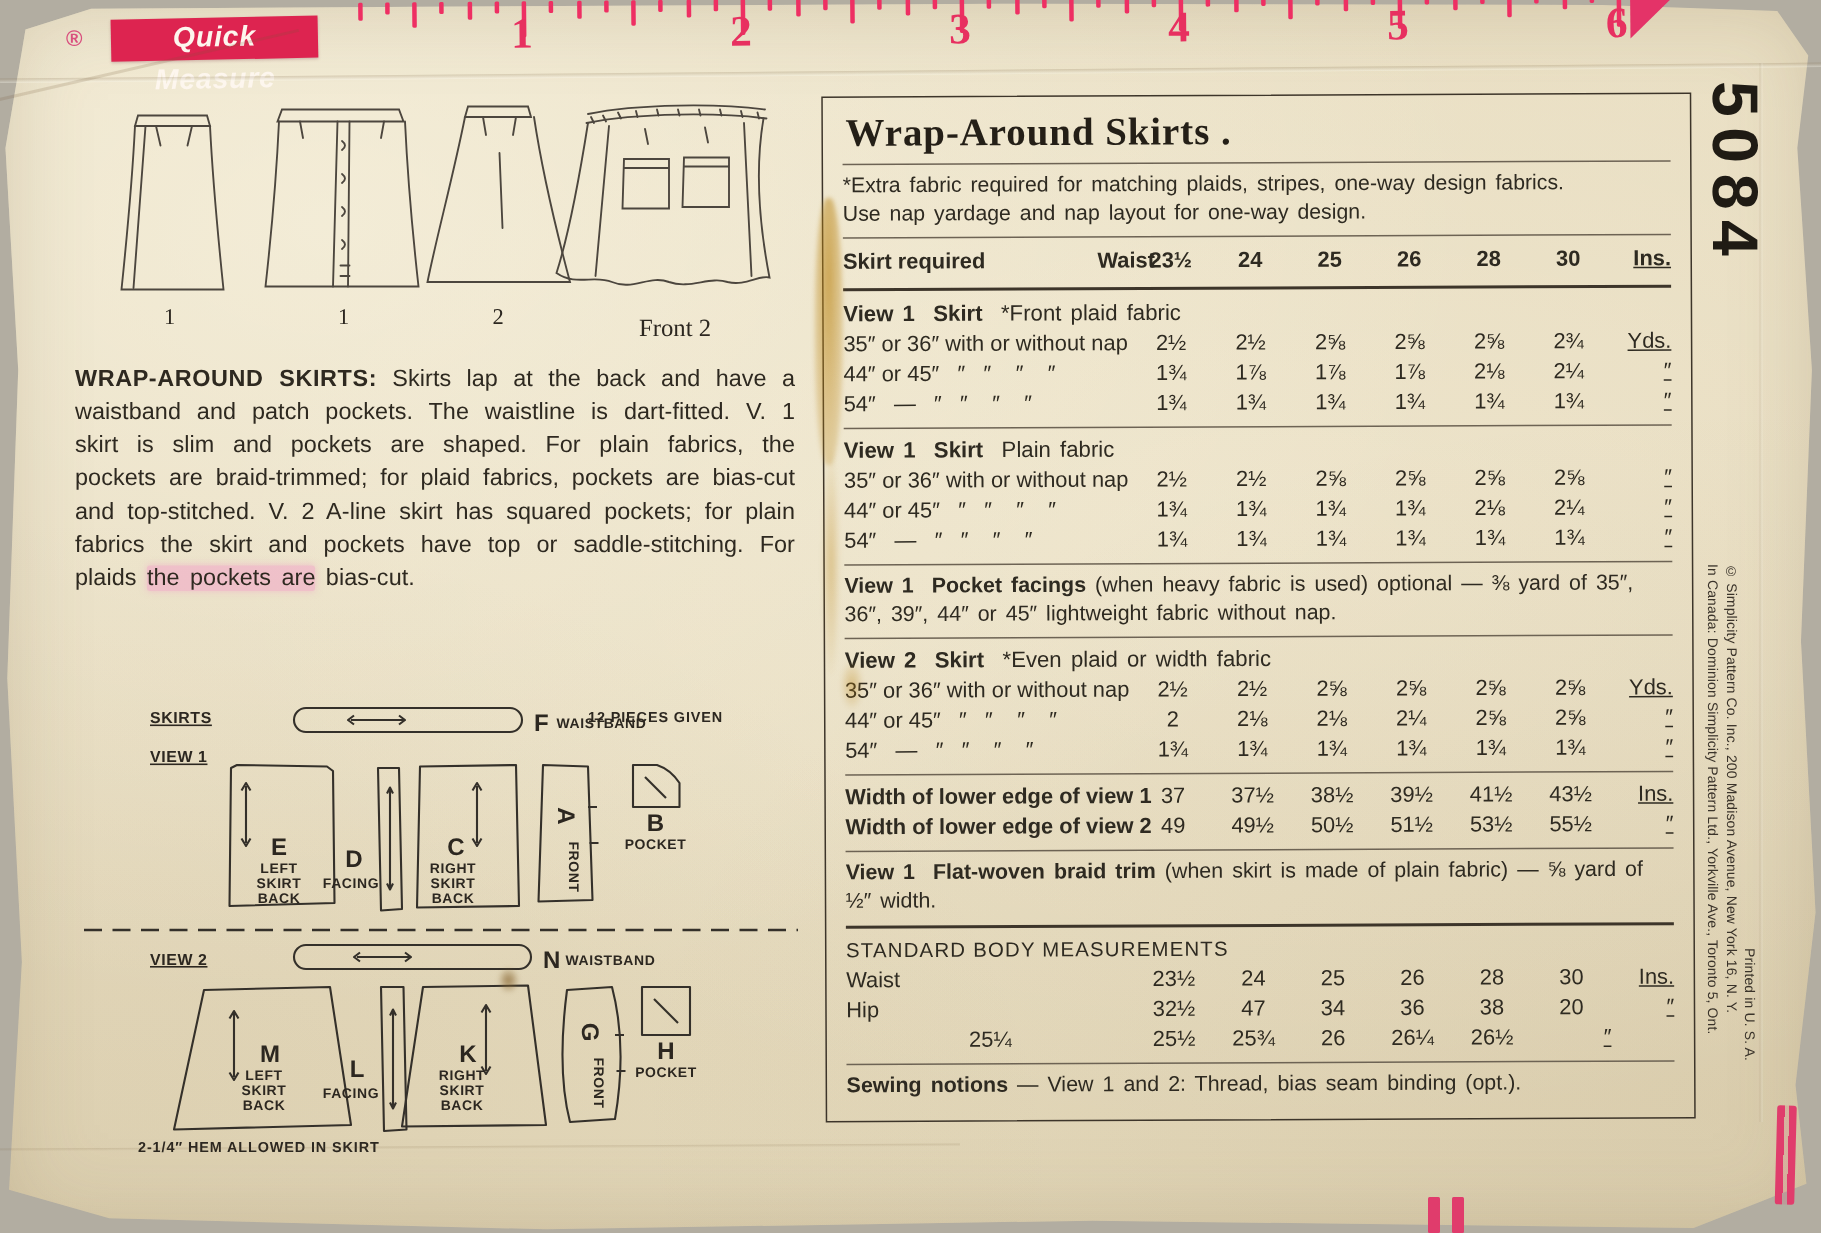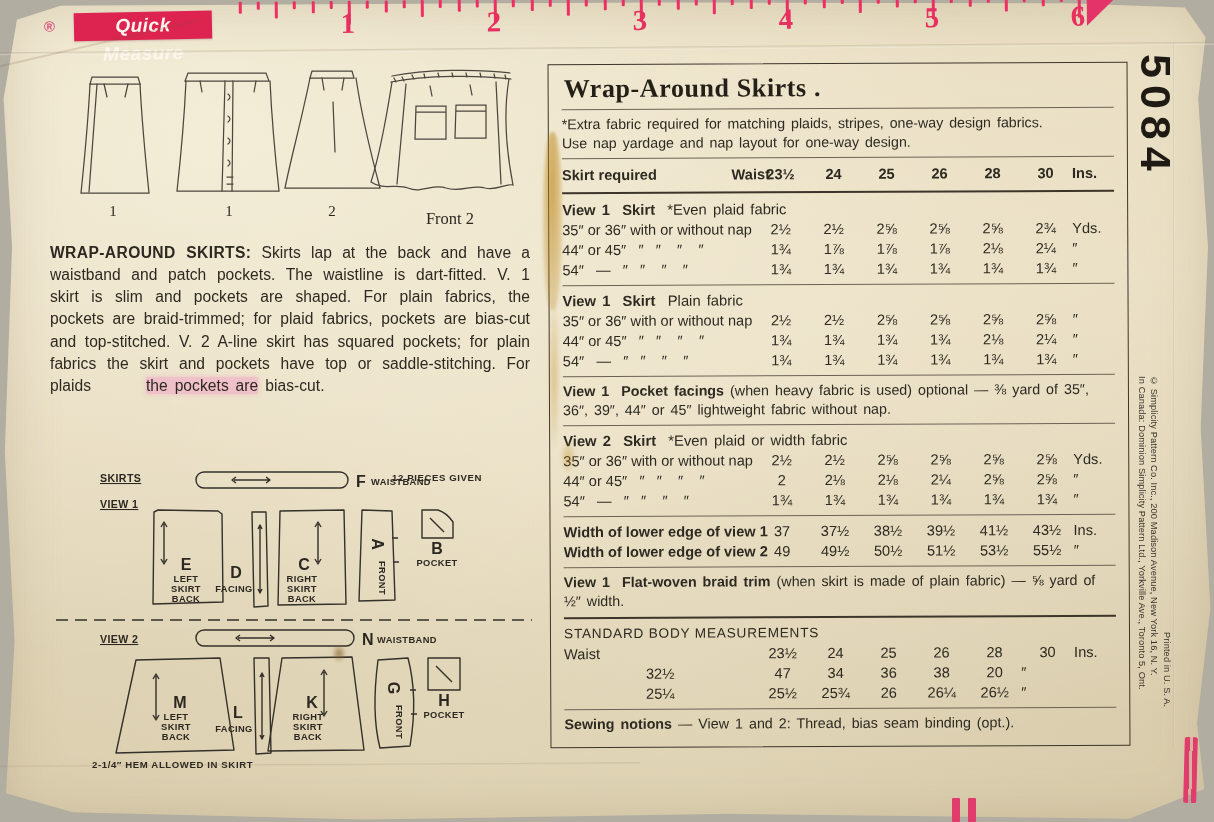--- a/index.html
+++ b/index.html
@@ -33,42 +33,42 @@
   .rnum{position:absolute;top:9px;width:22px;text-align:center;font-family:"Liberation Serif",serif;
     font-weight:bold;font-size:29px;color:#e73060;}
   .tri{position:absolute;left:1087px;top:5px;width:0;height:0;
     border-left:27px solid #e43368;border-top:4px solid transparent;border-bottom:26px solid transparent;}
   
   .illos{position:absolute;left:50px;top:62px;}
   .desc-block{position:absolute;left:50px;top:242px;width:480px;font-size:15.6px;line-height:1.42;
     text-align:justify;letter-spacing:.05px;word-spacing:2.5px;color:#2e2920;}
   .desc-block b{letter-spacing:.4px;}
   .fab{margin-top:7px;}
-  .hl{background:rgba(242,158,200,.5);box-shadow:0 0 5px rgba(242,158,200,.5);border-radius:2px;margin-left:48px;}
+  .hl{background:rgba(242,158,200,.5);box-shadow:0 0 5px rgba(242,158,200,.5);border-radius:2px;}
   .diagram{position:absolute;left:56px;top:466px;}
   svg text{fill:#2c2720;font-family:"Liberation Sans",sans-serif;}
   .dletter{font-weight:bold;font-size:16px;}
   .dsmall{font-weight:bold;font-size:9.3px;letter-spacing:.4px;}
   .dhead{font-weight:bold;font-size:10.6px;text-decoration:underline;letter-spacing:.4px;}
   .dnote{font-weight:bold;font-size:9.6px;letter-spacing:.6px;}
   .ill-num{font-family:"Liberation Serif",serif;font-size:15px;}
   .ill-front{font-family:"Liberation Serif",serif;font-size:16.5px;}
   
   .panel{position:absolute;left:549px;top:63px;width:580px;height:684px;box-sizing:border-box;
     border:1.7px solid #3d352a;padding:7px 13px 6px 13px;transform:rotate(-0.25deg);
     font-size:14.6px;color:#2e2a21;}
   .ptitle{font-family:"Liberation Serif",serif;font-weight:bold;font-size:26px;color:#241f17;
     letter-spacing:.6px;margin:2px 0 4px 2px;}
   .rule{border:0;border-top:1px solid #6d6354;margin:5px 0;}
   .rule.heavy{border-top:2.2px solid #3d352a;margin:6px 0;}
   .note{font-size:14.2px;line-height:19px;word-spacing:2px;margin:2px 0;}
   .trow{display:grid;grid-template-columns:192px repeat(6,1fr) 42px;align-items:baseline;line-height:20px;}
   .trow .lab{white-space:nowrap;}
   .trow .val{text-align:center;}
-  .trow .unit{text-align:left;}
+  .trow .unit{text-align:right;text-decoration:underline;}
   .head{font-weight:bold;line-height:22px;}
   .labflex{display:flex;justify-content:space-between;margin-right:-16px;}
   .stitle{font-size:14.8px;line-height:20px;margin-top:1px;word-spacing:2px;}
   .noteblock{font-size:14.3px;line-height:19px;word-spacing:2px;margin:2px 0;}
   .boldlabs .lab{font-weight:bold;}
   .sbmhead{font-size:13.6px;letter-spacing:.8px;line-height:18px;margin:2px 0 1px 0;}
   
   .vtext{writing-mode:vertical-rl;}
   .pat-num{position:absolute;left:1131px;top:54px;height:175px;font-size:43px;font-weight:bold;
     letter-spacing:7px;color:#1f1b14;}
@@ -294,21 +294,21 @@
     <span class="val">23½</span>
     <span class="val">24</span>
     <span class="val">25</span>
     <span class="val">26</span>
     <span class="val">28</span>
     <span class="val">30</span>
     <span class="unit">Ins.</span>
   </div>
   <hr class="rule heavy">
 
-  <div class="stitle"><b>View 1&nbsp;&nbsp;Skirt</b>&nbsp;&nbsp;<span>*Even plaid fabric</span></div>
+  <div class="stitle"><b>View 1&nbsp;&nbsp;Skirt</b>&nbsp;&nbsp;<span>*Front plaid fabric</span></div>
   <div>
       <div class="trow">
         <span class="lab">35″ or 36″ with or without nap</span>
         <span class="val">2½</span>
         <span class="val">2½</span>
         <span class="val">2⅝</span>
         <span class="val">2⅝</span>
         <span class="val">2⅝</span>
         <span class="val">2¾</span>
         <span class="unit">Yds.</span>
@@ -442,20 +442,21 @@
         <span class="lab">Waist</span>
         <span class="val">23½</span>
         <span class="val">24</span>
         <span class="val">25</span>
         <span class="val">26</span>
         <span class="val">28</span>
         <span class="val">30</span>
         <span class="unit">Ins.</span>
       </div>
       <div class="trow">
+        <span class="lab">Hip</span>
         <span class="val">32½</span>
         <span class="val">47</span>
         <span class="val">34</span>
         <span class="val">36</span>
         <span class="val">38</span>
         <span class="val">20</span>
         <span class="unit">″</span>
       </div>
       <div class="trow">
         <span class="val">25¼</span>

